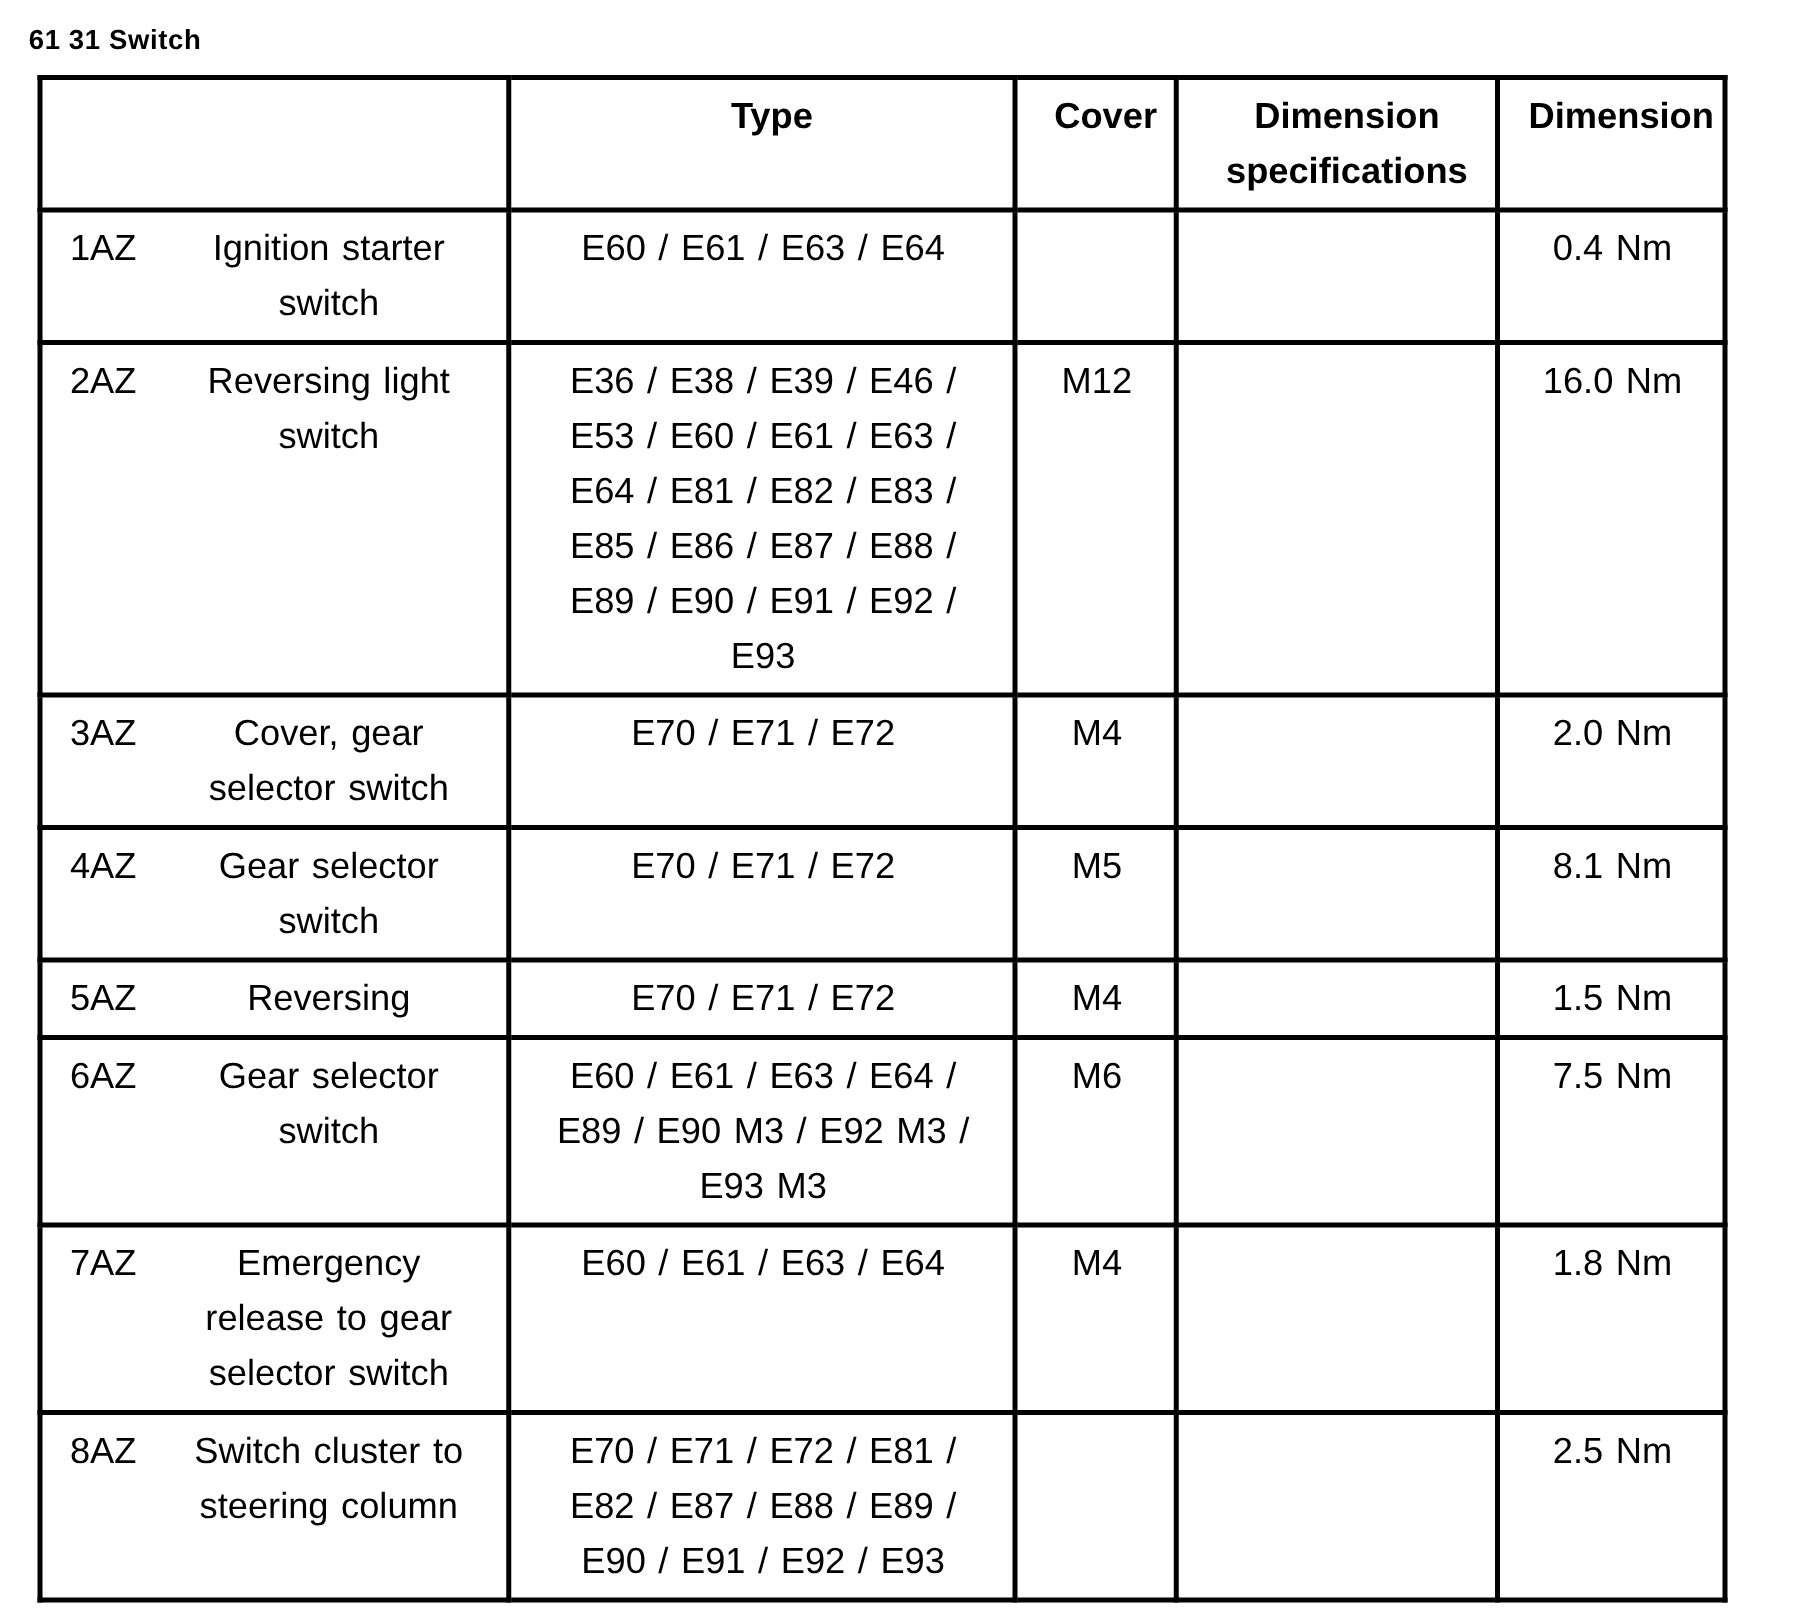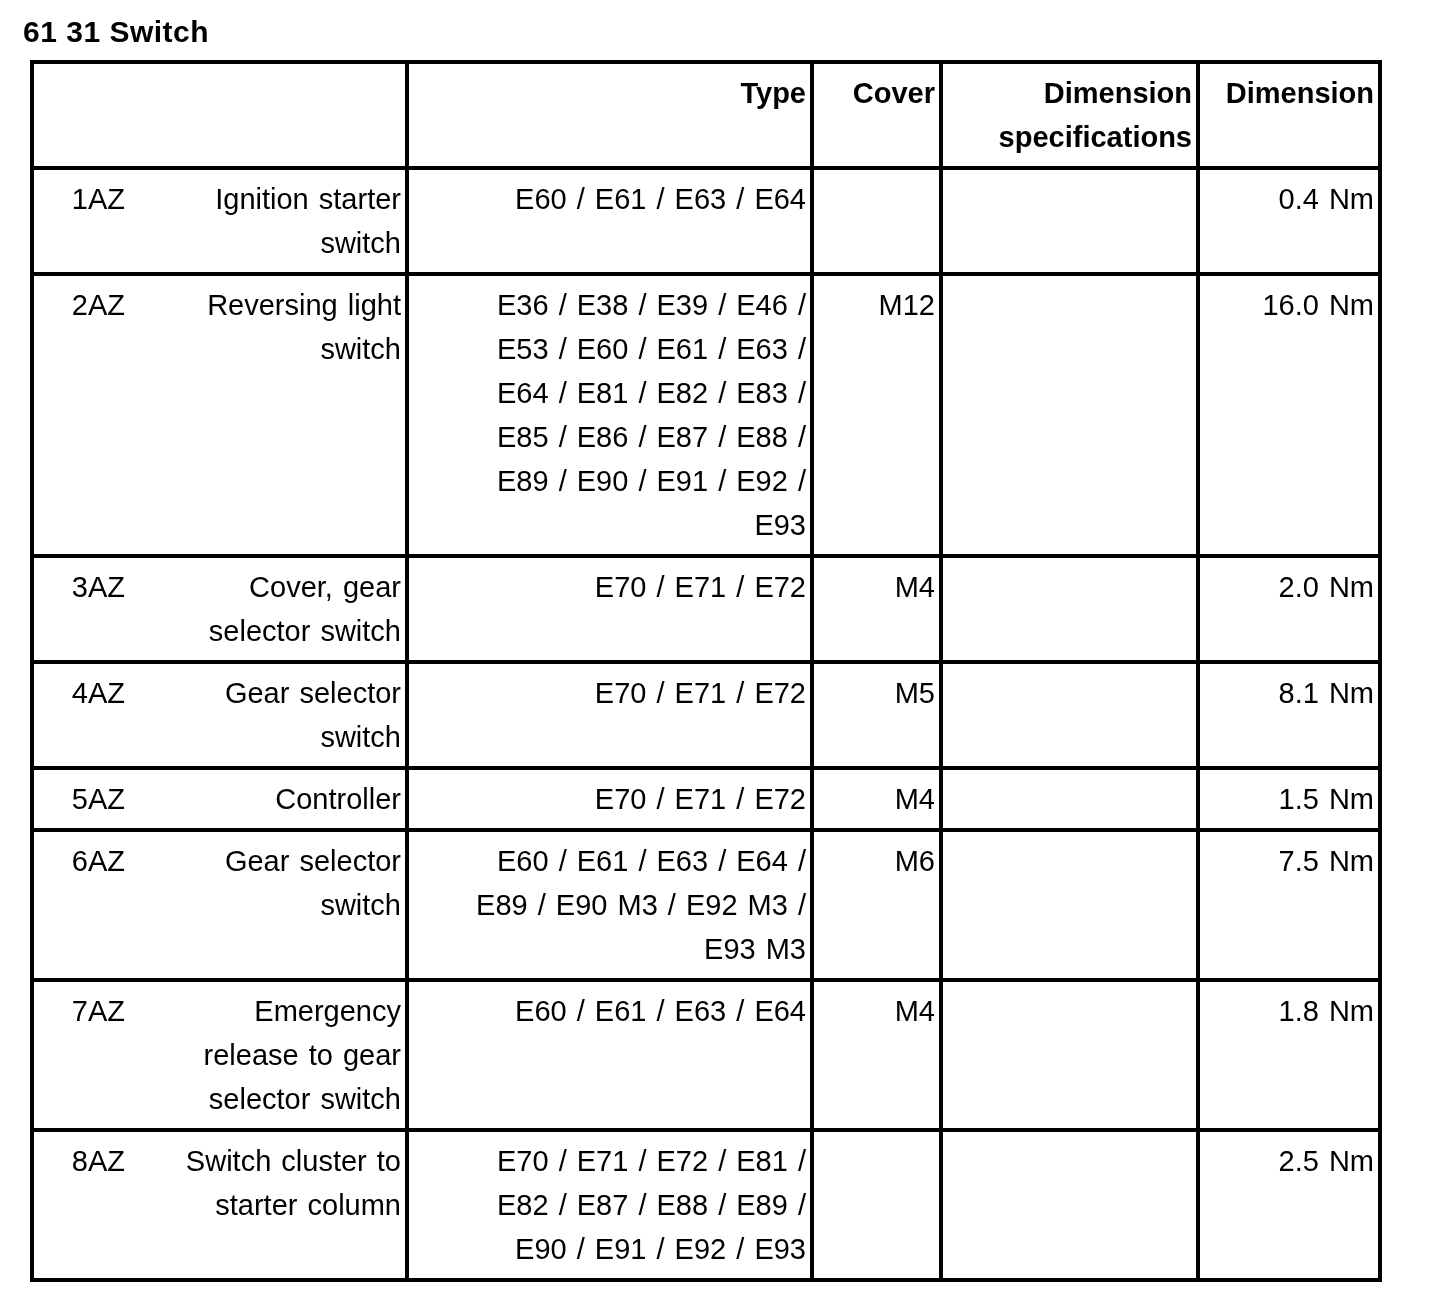--- a/index.html
+++ b/index.html
@@ -11,42 +11,42 @@
   }
   .page {
     width: 1440px;
     height: 1296px;
     box-sizing: border-box;
     padding: 14px 0 0 30px;
     background: #ffffff;
     overflow: hidden;
   }
   .doc-title {
-    font-size: 30px;
+    font-size: 22px;
     font-weight: bold;
     line-height: 36px;
     margin: 0 0 10px -7px;
     letter-spacing: 0.5px;
   }
   table.spec-table {
     border-collapse: collapse;
     table-layout: fixed;
     width: 1348px;
   }
   table.spec-table col.c-item       { width: 375px; }
   table.spec-table col.c-type       { width: 405px; }
   table.spec-table col.c-thread     { width: 129px; }
   table.spec-table col.c-tightening { width: 257px; }
   table.spec-table col.c-dimension  { width: 182px; }
 
   table.spec-table th,
   table.spec-table td {
     border: 4px solid #000000;
     vertical-align: top;
-    text-align: right;
+    text-align: center;
     font-size: 29px;
     line-height: 44px;
     padding: 7px 4px 7px 6px;
     white-space: pre-line;
     overflow: hidden;
     word-spacing: 2px;
   }
   table.spec-table th {
     font-weight: bold;
     padding-left: 20px;
@@ -125,21 +125,21 @@
         </tr>
         <tr>
           <td class="item-cell"><div class="cell-flex"><span class="row-id">4AZ</span><span class="row-name">Gear selector
 switch</span></div></td>
           <td>E70 / E71 / E72</td>
           <td>M5</td>
           <td></td>
           <td>8.1 Nm</td>
         </tr>
         <tr>
-          <td class="item-cell"><div class="cell-flex"><span class="row-id">5AZ</span><span class="row-name">Controller</span></div></td>
+          <td class="item-cell"><div class="cell-flex"><span class="row-id">5AZ</span><span class="row-name">Reversing</span></div></td>
           <td>E70 / E71 / E72</td>
           <td>M4</td>
           <td></td>
           <td>1.5 Nm</td>
         </tr>
         <tr>
           <td class="item-cell"><div class="cell-flex"><span class="row-id">6AZ</span><span class="row-name">Gear selector
 switch</span></div></td>
           <td>E60 / E61 / E63 / E64 /
 E89 / E90 M3 / E92 M3 /
@@ -152,21 +152,21 @@
           <td class="item-cell"><div class="cell-flex"><span class="row-id">7AZ</span><span class="row-name">Emergency
 release to gear
 selector switch</span></div></td>
           <td>E60 / E61 / E63 / E64</td>
           <td>M4</td>
           <td></td>
           <td>1.8 Nm</td>
         </tr>
         <tr>
           <td class="item-cell"><div class="cell-flex"><span class="row-id">8AZ</span><span class="row-name">Switch cluster to
-starter column</span></div></td>
+steering column</span></div></td>
           <td>E70 / E71 / E72 / E81 /
 E82 / E87 / E88 / E89 /
 E90 / E91 / E92 / E93</td>
           <td></td>
           <td></td>
           <td>2.5 Nm</td>
         </tr>
       </tbody>
   </table>
 </div>

